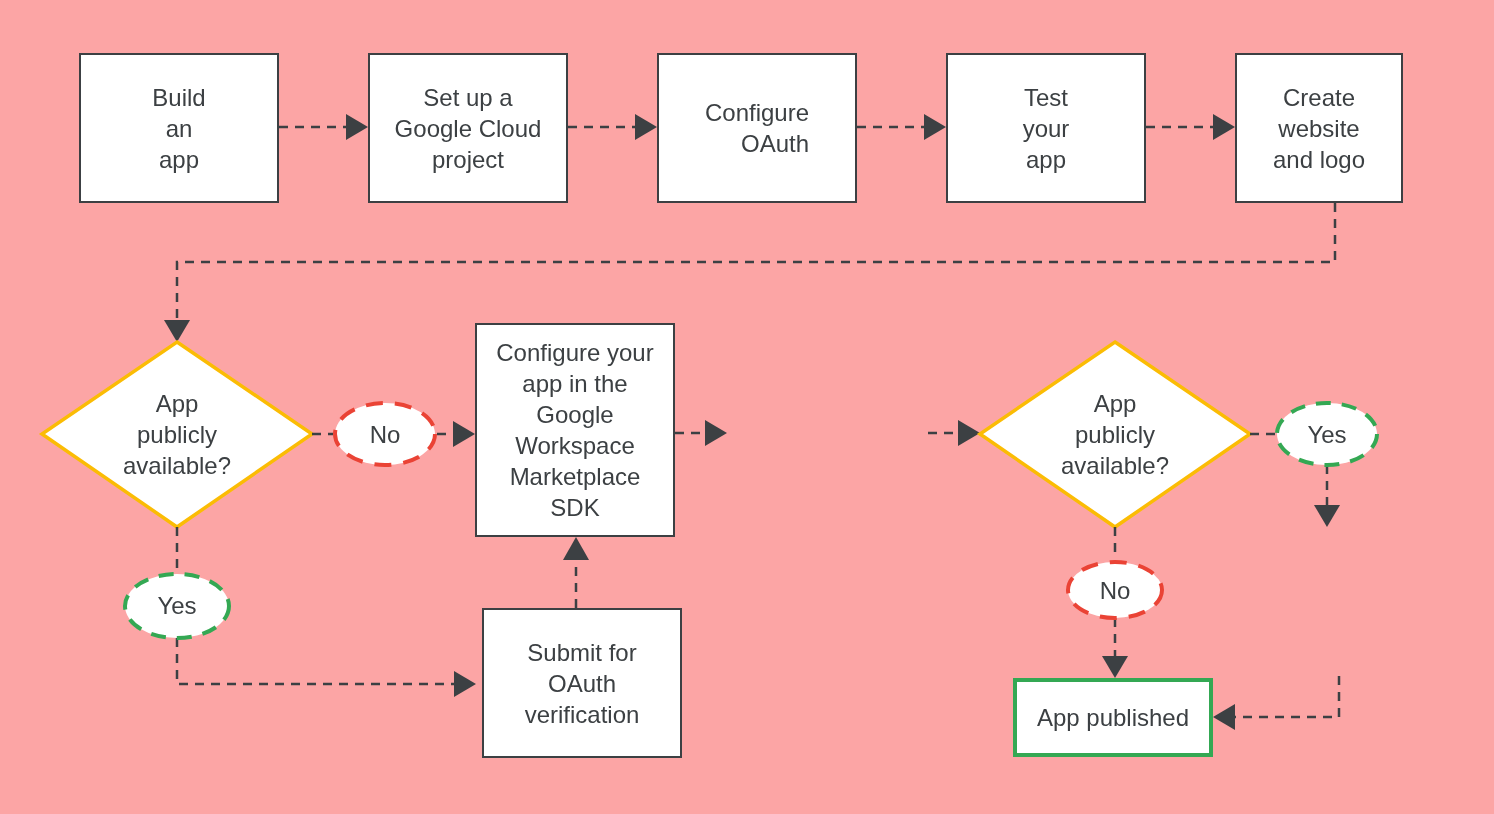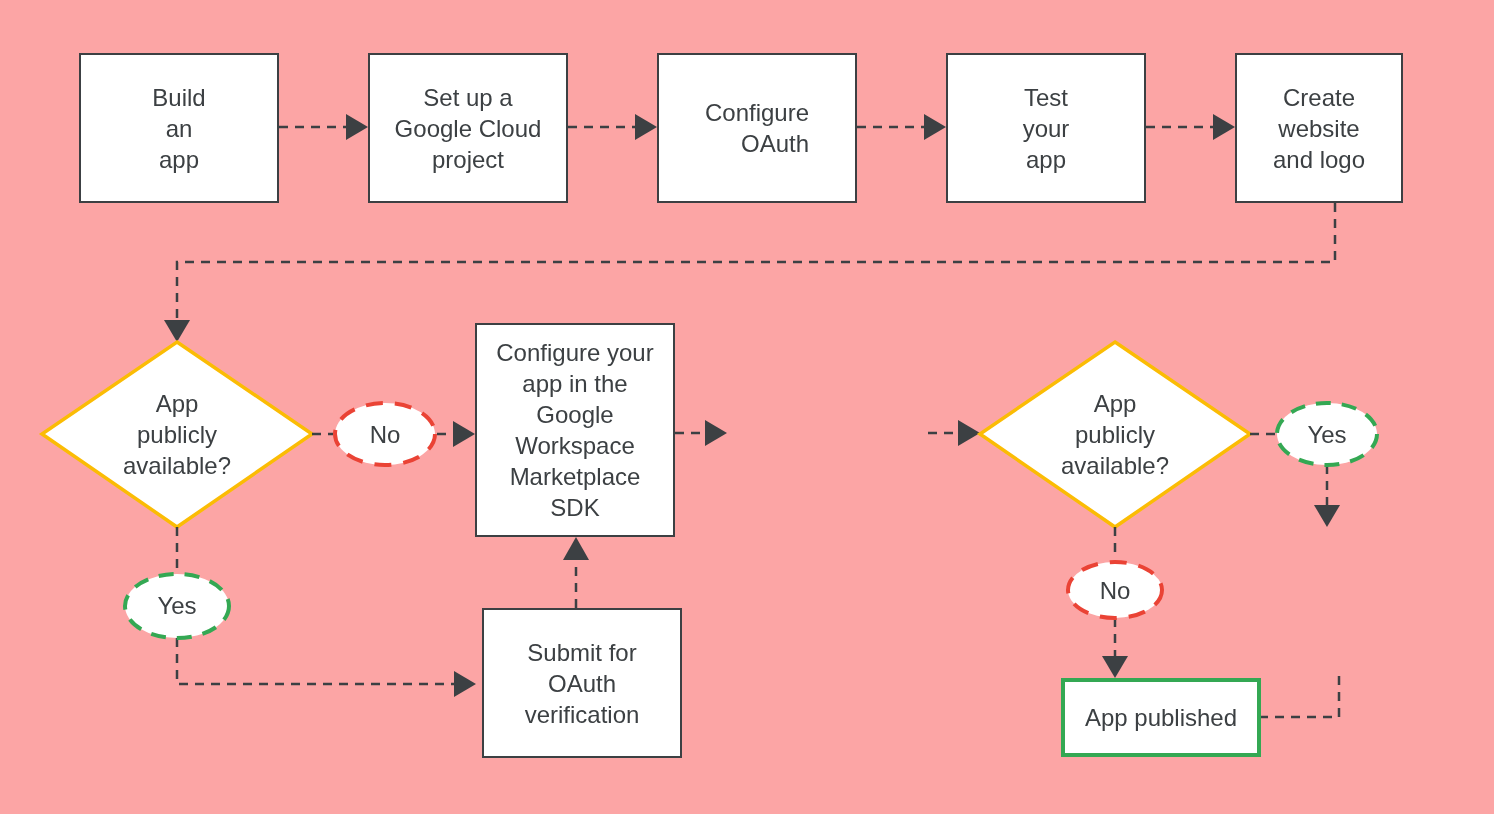--- a/index.html
+++ b/index.html
@@ -19,21 +19,21 @@
     justify-content: center;
     text-align: center;
     white-space: pre-line;
     color: #3c4043;
     font-size: 24px;
     line-height: 31px;
     border: 2.5px solid #3c4043;
     background: #ffffff;
     box-sizing: border-box;
   }
-  .node.published { border-width: 4px; margin-left: 48px; }
+  .node.published { border-width: 4px; }
   .float-label {
     position: absolute;
     display: flex;
     align-items: center;
     justify-content: center;
     text-align: center;
     white-space: pre-line;
     color: #3c4043;
     font-size: 24px;
     line-height: 31px;

